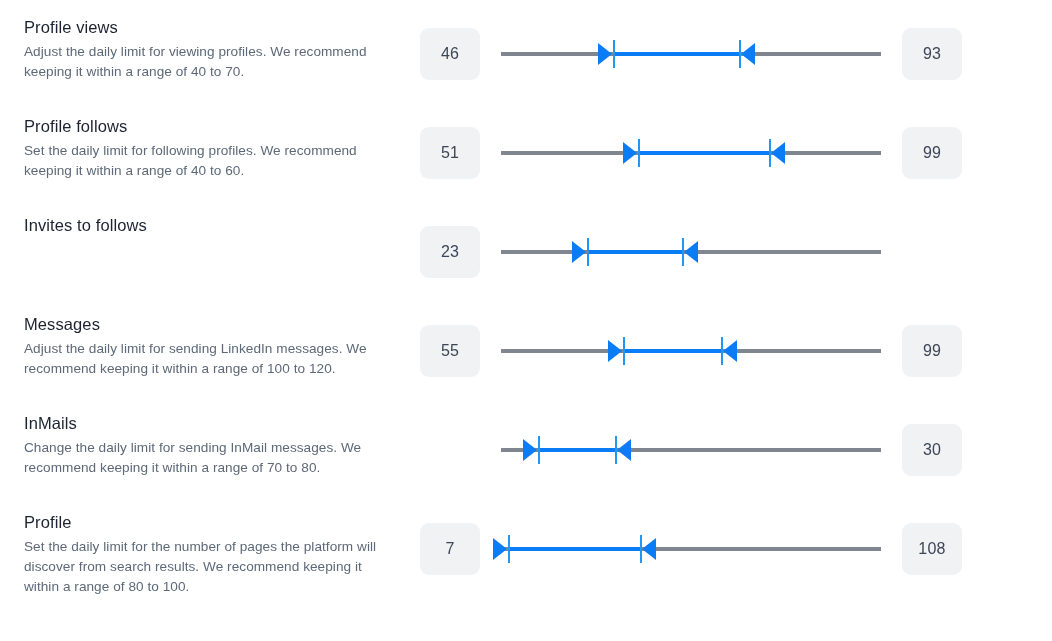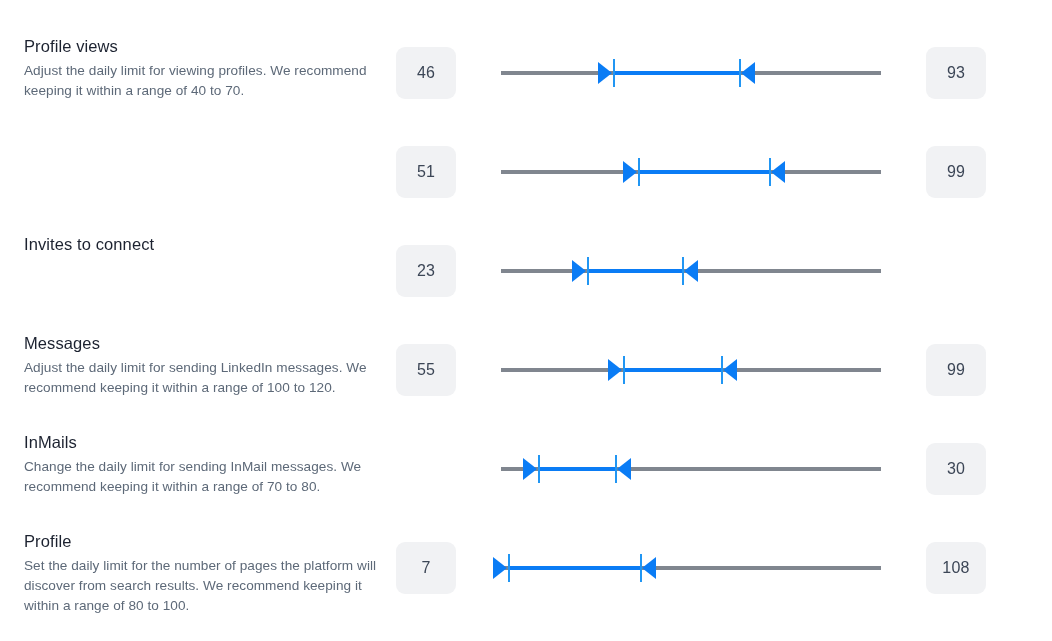--- a/index.html
+++ b/index.html
@@ -10,21 +10,21 @@
     background: #ffffff;
     font-family: "Liberation Sans", sans-serif;
     overflow: hidden;
   }
 
   #settings-list {
     width: 1052px;
     height: 481px;
     position: relative;
     background: #ffffff;
-    padding-top: 24px;
+    padding-top: 5px;
   }
 
   .setting-row {
     position: relative;
     display: flex;
     align-items: flex-start;
     height: 99px;
     padding-left: 24px;
   }
 
@@ -60,22 +60,22 @@
     height: 52px;
     background: #f1f2f4;
     border-radius: 9px;
     display: flex;
     align-items: center;
     justify-content: center;
     font-size: 16px;
     color: #3c4656;
     letter-spacing: 0.2px;
   }
-  .value-box.min-box { left: 396px; }
-  .value-box.max-box { left: 926px; }
+  .value-box.min-box { left: 420px; }
+  .value-box.max-box { left: 902px; }
 
   
   .slider {
     position: absolute;
     left: 501px;
     top: 41px;
     width: 380px;
     height: 16px;
   }
 
@@ -152,38 +152,42 @@
         <span class="tick"></span>
       </div>
       <div class="handle right" style="left: 239.02px;">
         <span class="tick"></span>
         <span class="tri"></span>
       </div>
     </div>
     <div class="value-box max-box">93</div>
   </div>
     <div class="setting-row">
+    <div class="row-text">
+      <div class="row-title">Profile follows</div>
+      <div class="row-desc">Set the daily limit for following profiles. We recommend keeping it within a range of 40 to 60.</div>
+    </div>
     <div class="value-box min-box">51</div>
     <div class="slider">
       <div class="slider-track"></div>
       <div class="slider-range" style="left: 136.8px; width: 132.24px;"></div>
       <div class="handle left" style="left: 136.8px;">
         <span class="tri"></span>
         <span class="tick"></span>
       </div>
       <div class="handle right" style="left: 269.04px;">
         <span class="tick"></span>
         <span class="tri"></span>
       </div>
     </div>
     <div class="value-box max-box">99</div>
   </div>
     <div class="setting-row">
     <div class="row-text">
-      <div class="row-title">Invites to connect</div>
+      <div class="row-title">Invites to follows</div>
     </div>
     <div class="value-box min-box">23</div>
     <div class="slider">
       <div class="slider-track"></div>
       <div class="slider-range" style="left: 85.88px; width: 96.14px;"></div>
       <div class="handle left" style="left: 85.88px;">
         <span class="tri"></span>
         <span class="tick"></span>
       </div>
       <div class="handle right" style="left: 182.02px;">

